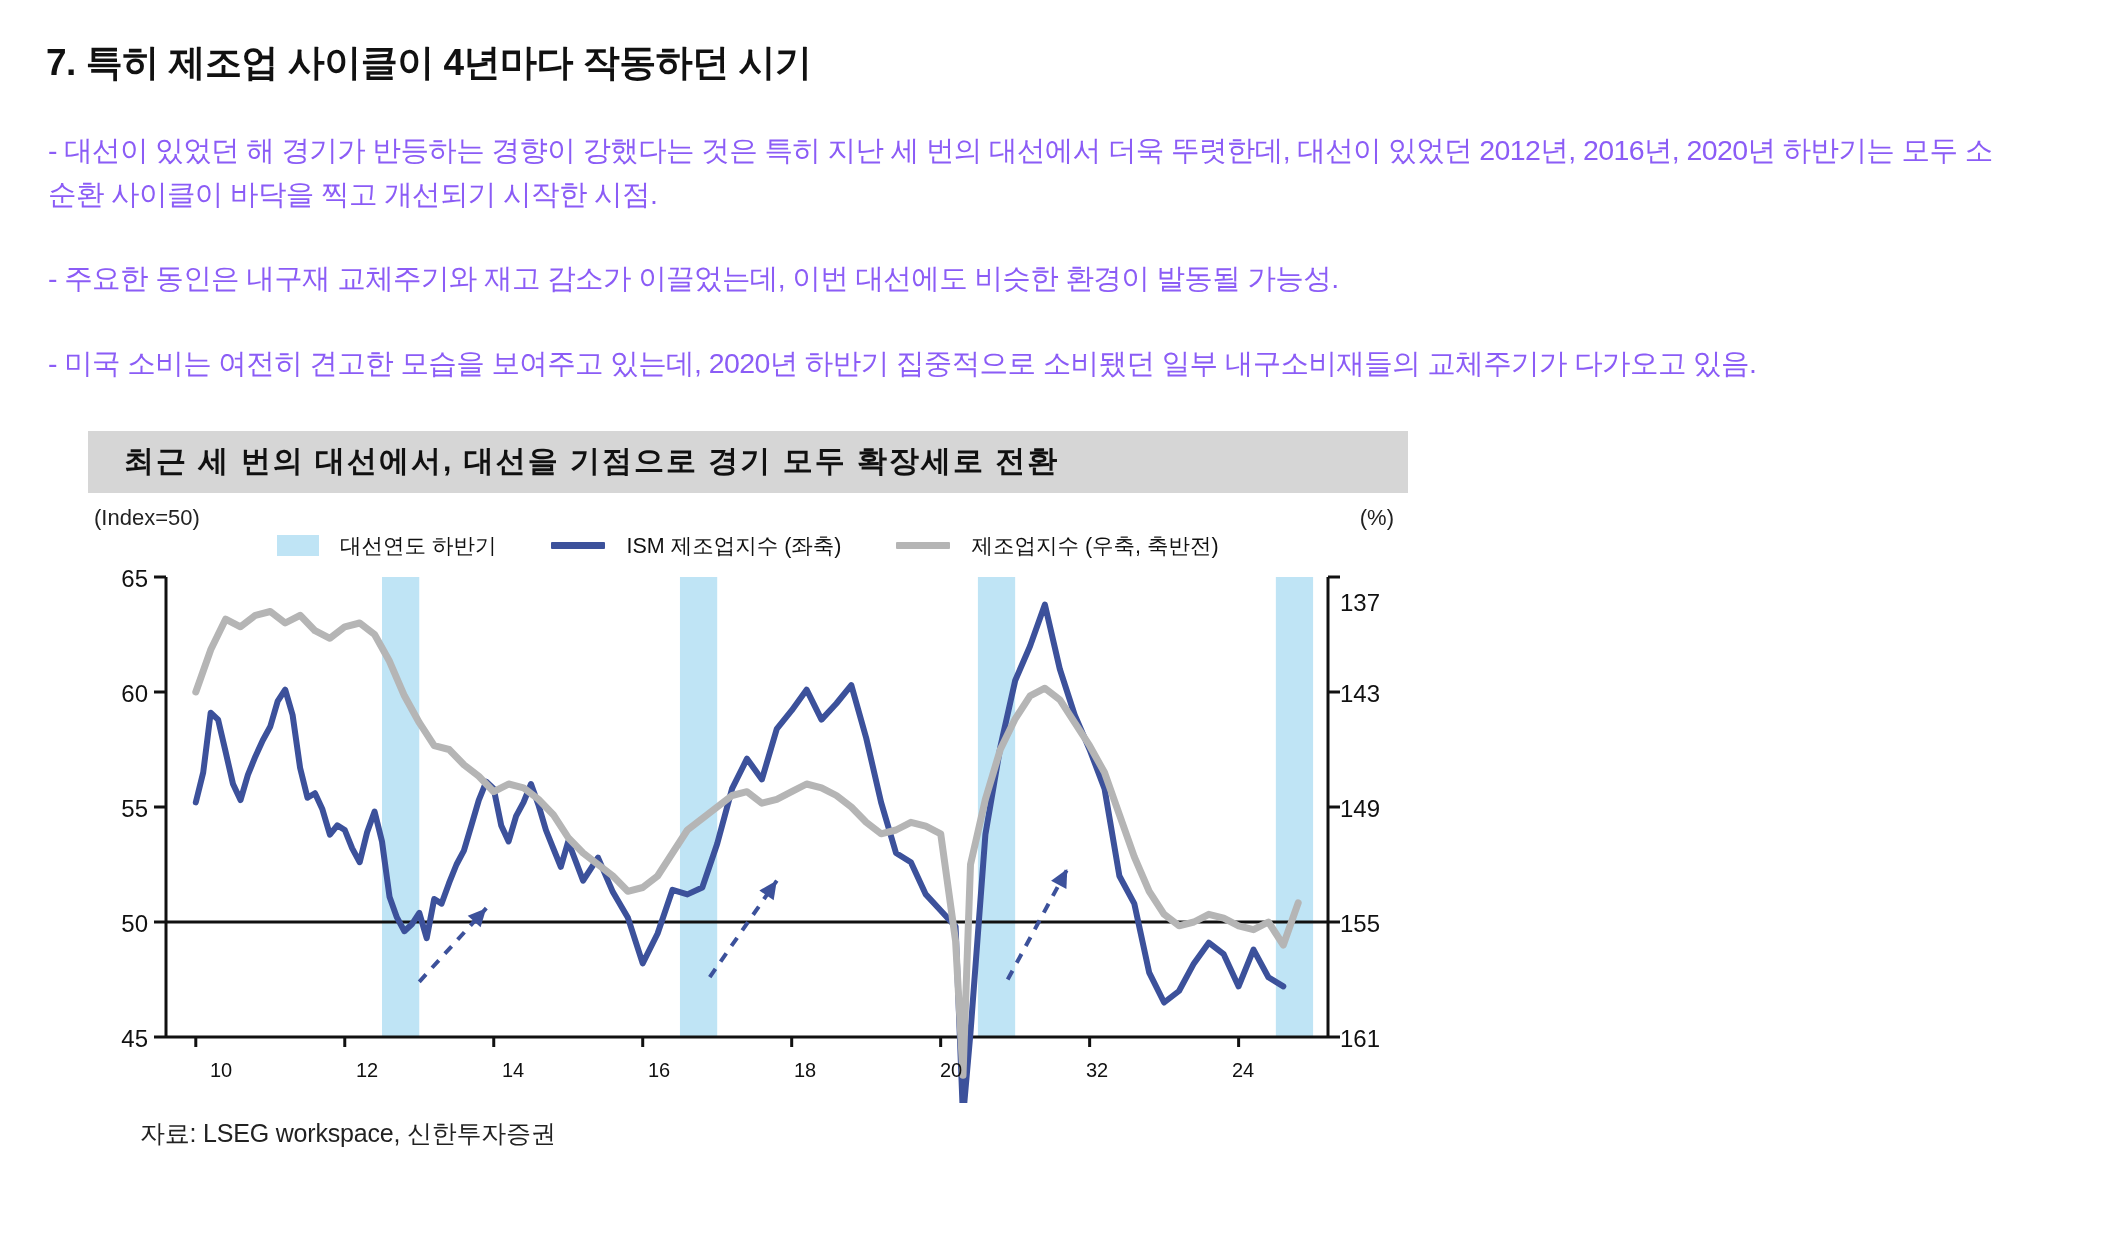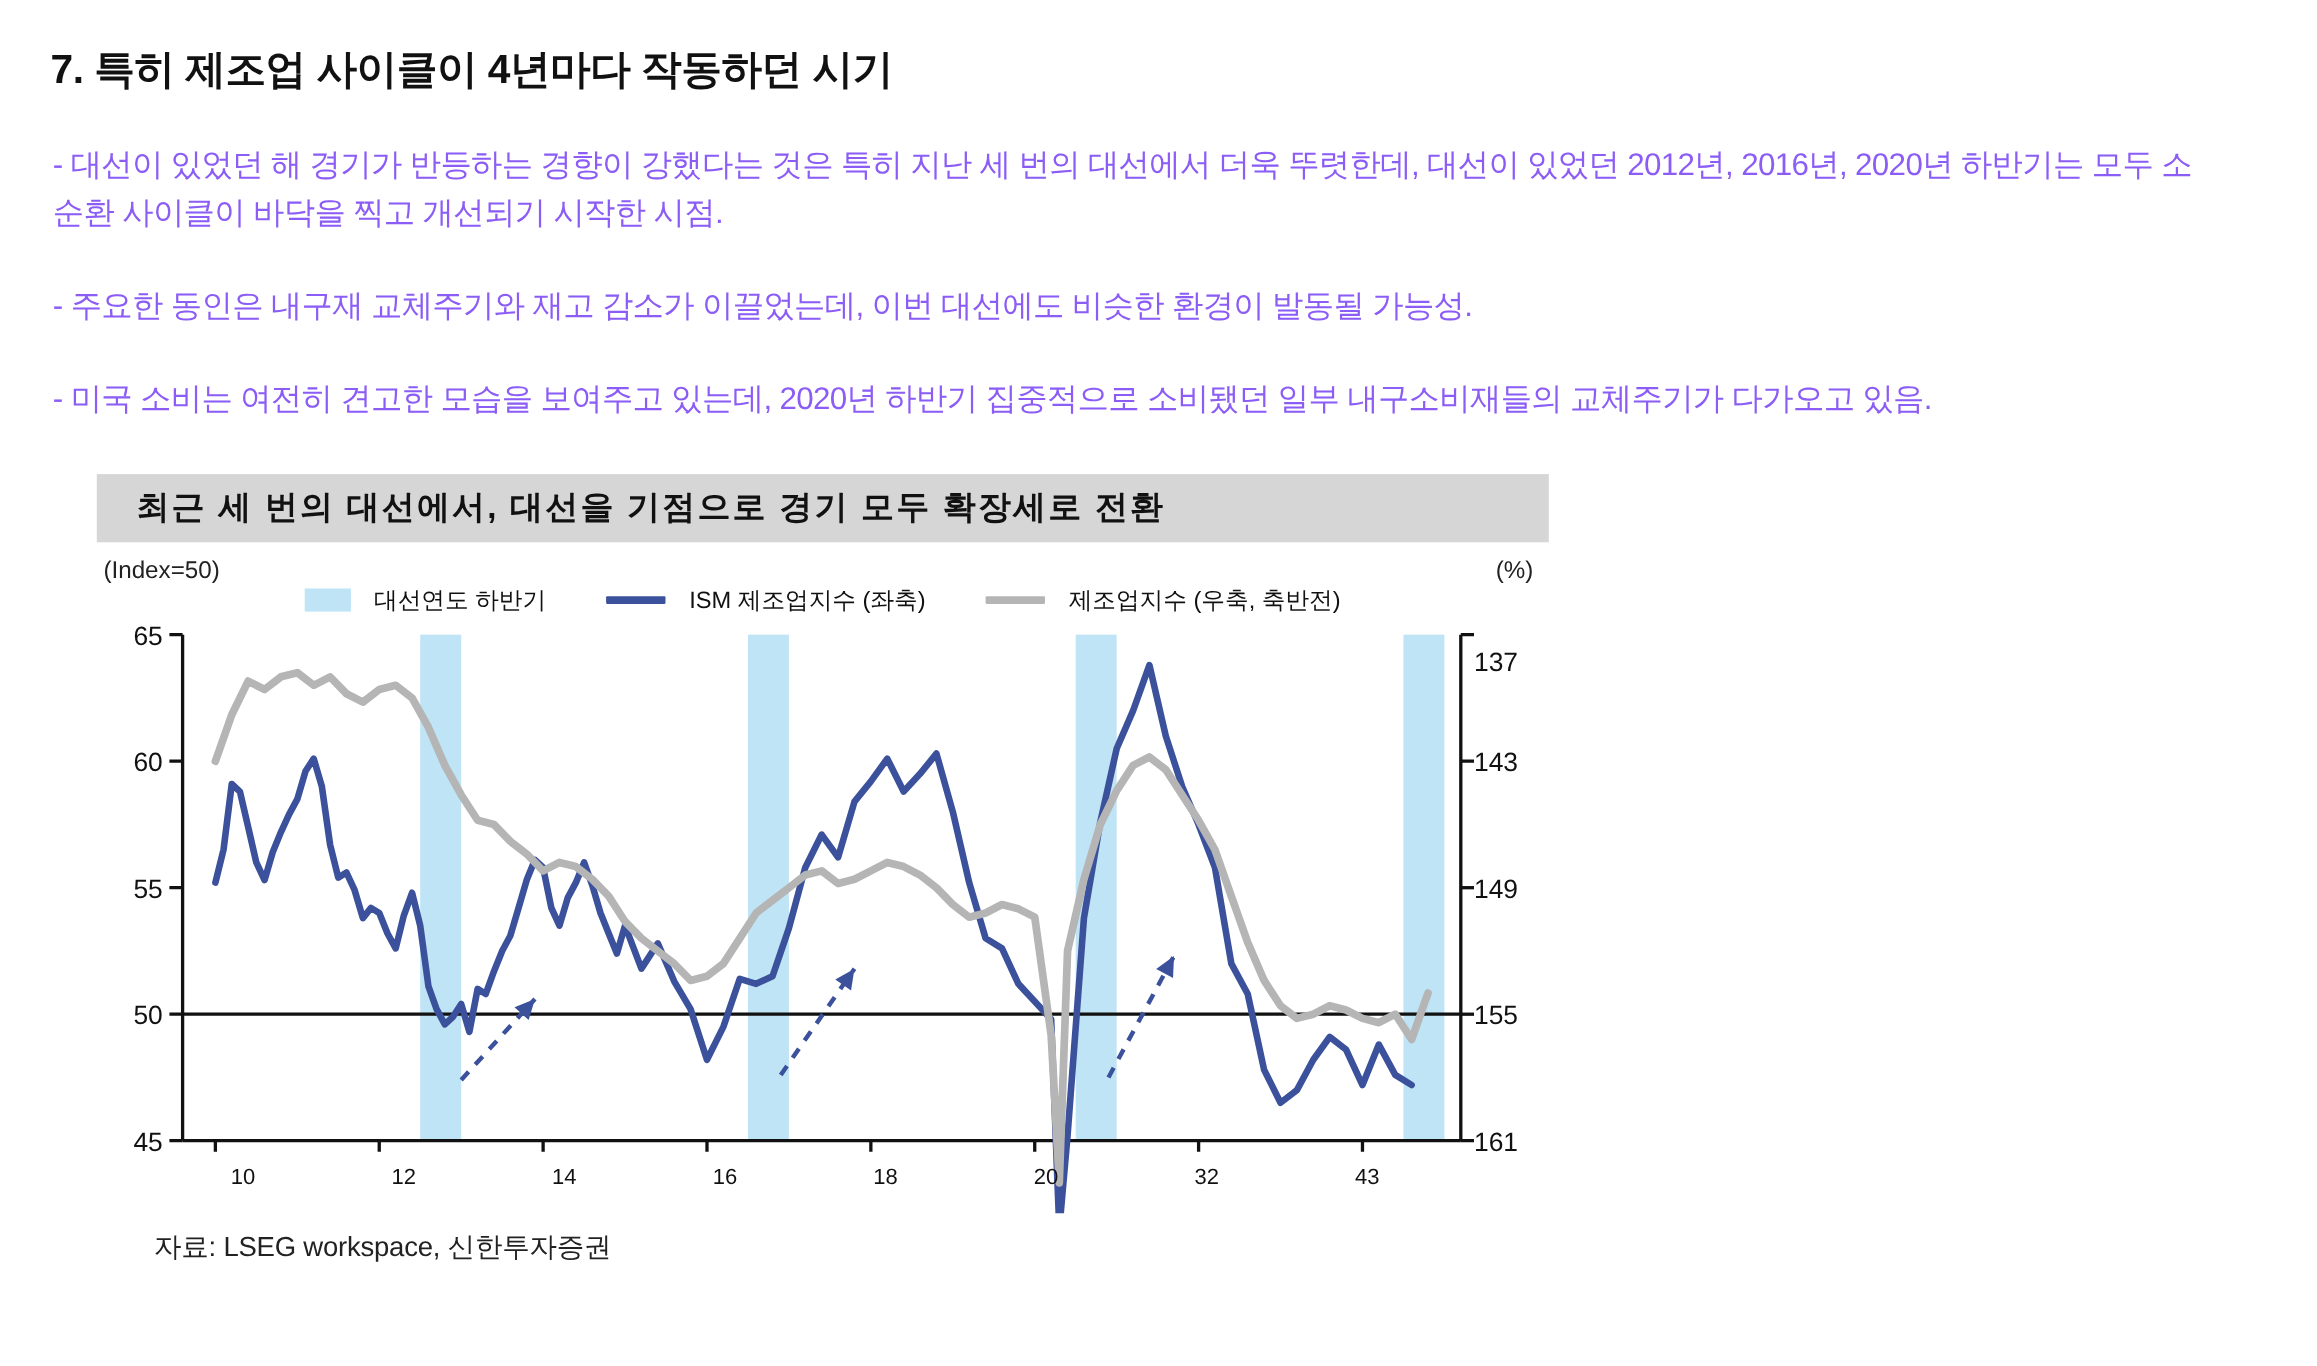--- a/index.html
+++ b/index.html
@@ -185,21 +185,21 @@
         <div class="y-label-right" style="left:1252px; top:407px;">155</div>
         <div class="y-label-right" style="left:1252px; top:522px;">161</div>
 
         <div class="x-label" style="left:108px;">10</div>
         <div class="x-label" style="left:254px;">12</div>
         <div class="x-label" style="left:400px;">14</div>
         <div class="x-label" style="left:546px;">16</div>
         <div class="x-label" style="left:692px;">18</div>
         <div class="x-label" style="left:838px;">20</div>
         <div class="x-label" style="left:984px;">32</div>
-        <div class="x-label" style="left:1130px;">43</div>
+        <div class="x-label" style="left:1130px;">24</div>
 
         <svg id="chart-svg" width="1320" height="600" viewBox="0 0 1320 600">
 
           <g id="bands">
               <rect x="294.0128205128254" y="74" width="37.24358974358944" height="460" fill="#bfe4f5"></rect>
               <rect x="591.9615384615407" y="74" width="37.243589743589496" height="460" fill="#bfe4f5"></rect>
               <rect x="889.9102564102561" y="74" width="37.24358974358938" height="460" fill="#bfe4f5"></rect>
               <rect x="1187.8589743589714" y="74" width="37.24358974358938" height="460" fill="#bfe4f5"></rect>
             </g>
           <g id="axes">

